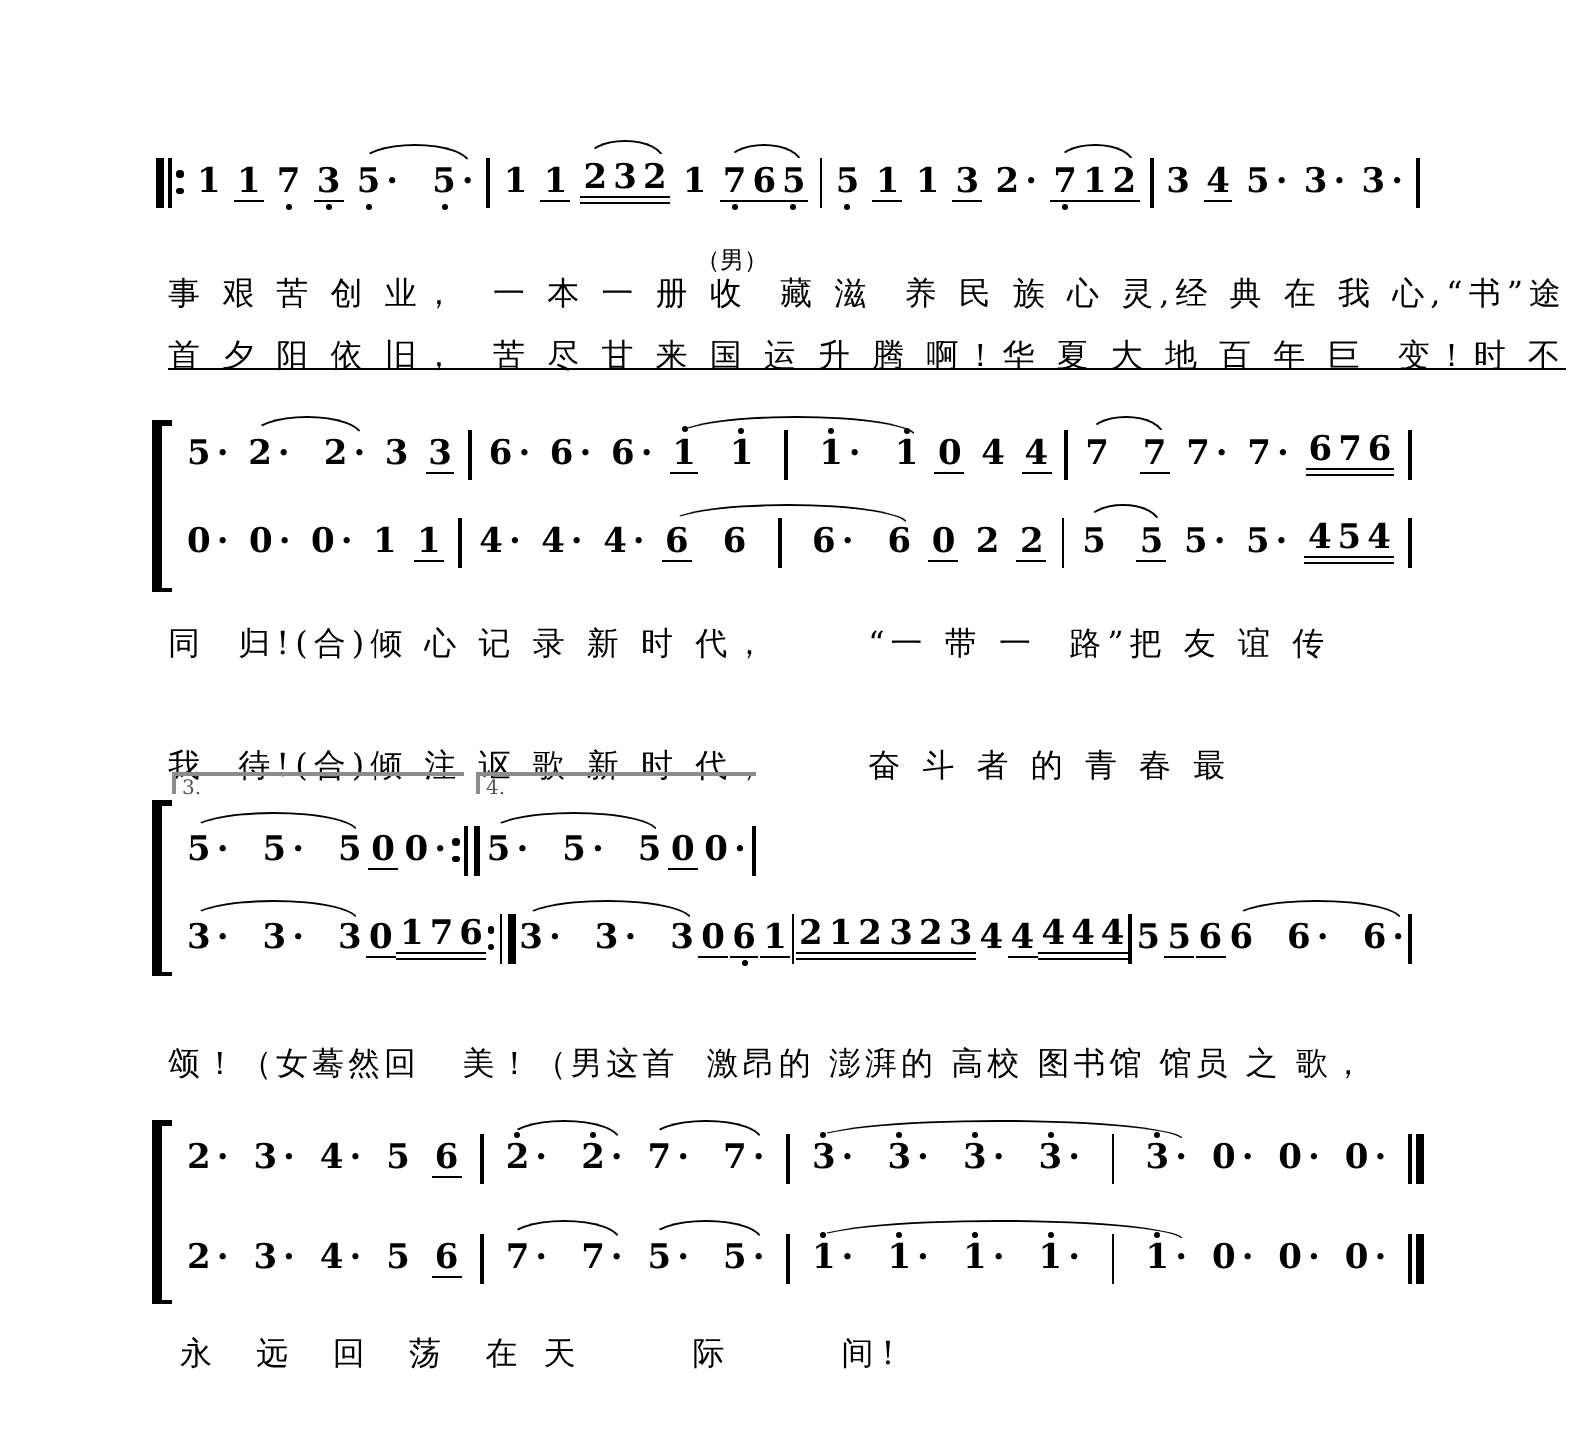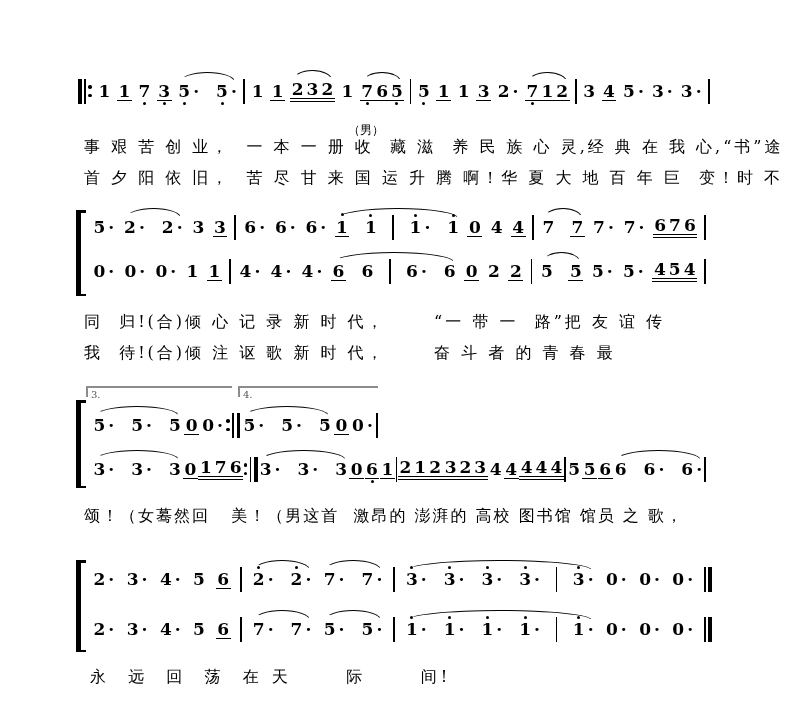--- a/index.html
+++ b/index.html
@@ -289,21 +289,21 @@
             <span class="hd"></span>
             <span class="dg">·</span>
             <span class="ldr"></span>
           </span>
         </span>
         <span class="rep">
           <span class="bar"></span>
         </span>
       </div>
       <div class="lyric" style="left: 84px; top: 107px; letter-spacing: 3px;">事 艰 苦 创 业，  一 本 一 册 收  藏 滋  养 民 族 心 灵,经 典 在 我 心,“书”途</div>
-      <div class="lyric" style="left: 84px; top: 138px; letter-spacing: 3px;">首 夕 阳 依 旧，  苦 尽 甘 来 国 运 升 腾 啊！华 夏 大 地 百 年 巨  变！时 不</div>
+      <div class="lyric" style="left: 84px; top: 138px; letter-spacing: 3px; text-decoration: underline;">首 夕 阳 依 旧，  苦 尽 甘 来 国 运 升 腾 啊！华 夏 大 地 百 年 巨  变！时 不</div>
       <div class="anno" style="left: 348px; top: 122px;">（男）</div>
       <div class="sysbracket" style="left: 76px; top: 210px; height: 86px;">
         <span class="vline"></span>
         <span class="tbar"></span>
         <span class="bbar"></span>
       </div>
       <div class="stave" style="top: 212px; left: 92px; width: 614px;">
         <span class="note">
           <span class="cell">
             <span class="hd"></span>
@@ -733,21 +733,21 @@
             <span class="hd"></span>
             <span class="dg ul2">4</span>
             <span class="ldr"></span>
           </span>
         </span>
         <span class="rep">
           <span class="bar"></span>
         </span>
       </div>
       <div class="lyric" style="left: 84px; top: 282px; letter-spacing: 3px;">同  归!(合)倾 心 记 录 新 时 代，      “一 带 一  路”把 友 谊 传</div>
-      <div class="lyric" style="left: 84px; top: 313px; letter-spacing: 3px;">我  待!(合)倾 注 讴 歌 新 时 代，      奋 斗 者 的 青 春 最</div>
+      <div class="lyric" style="left: 84px; top: 343px; letter-spacing: 3px;">我  待!(合)倾 注 讴 歌 新 时 代，      奋 斗 者 的 青 春 最</div>
       <div class="sysbracket" style="left: 76px; top: 400px; height: 88px;">
         <span class="vline"></span>
         <span class="tbar"></span>
         <span class="bbar"></span>
       </div>
       <div class="volta" style="left: 86px; top: 386px; width: 146px; border-top: 2px solid rgb(140, 140, 140); border-left: 2px solid rgb(140, 140, 140);">
         <span class="vlabel">3.</span>
       </div>
       <div class="volta" style="left: 238px; top: 386px; width: 140px; border-top: 2px solid rgb(140, 140, 140); border-left: 2px solid rgb(140, 140, 140);">
         <span class="vlabel">4.</span>
@@ -1113,21 +1113,21 @@
               <span class="hd"></span>
               <span class="dg">·</span>
               <span class="ldr"></span>
             </span>
           </span>
         </span>
         <span class="rep">
           <span class="bar"></span>
         </span>
       </div>
-      <div class="lyric" style="left: 84px; top: 476px; letter-spacing: 2px;">颂！（女蓦然回   美！（男这首  激昂的 澎湃的 高校 图书馆 馆员 之 歌，</div>
+      <div class="lyric" style="left: 84px; top: 492px; letter-spacing: 2px;">颂！（女蓦然回   美！（男这首  激昂的 澎湃的 高校 图书馆 馆员 之 歌，</div>
       <div class="sysbracket" style="left: 76px; top: 560px; height: 92px;">
         <span class="vline"></span>
         <span class="tbar"></span>
         <span class="bbar"></span>
       </div>
       <div class="stave" style="top: 564px; left: 92px; width: 620px;">
         <span class="note">
           <span class="cell">
             <span class="hd"></span>
             <span class="dg">2</span>

